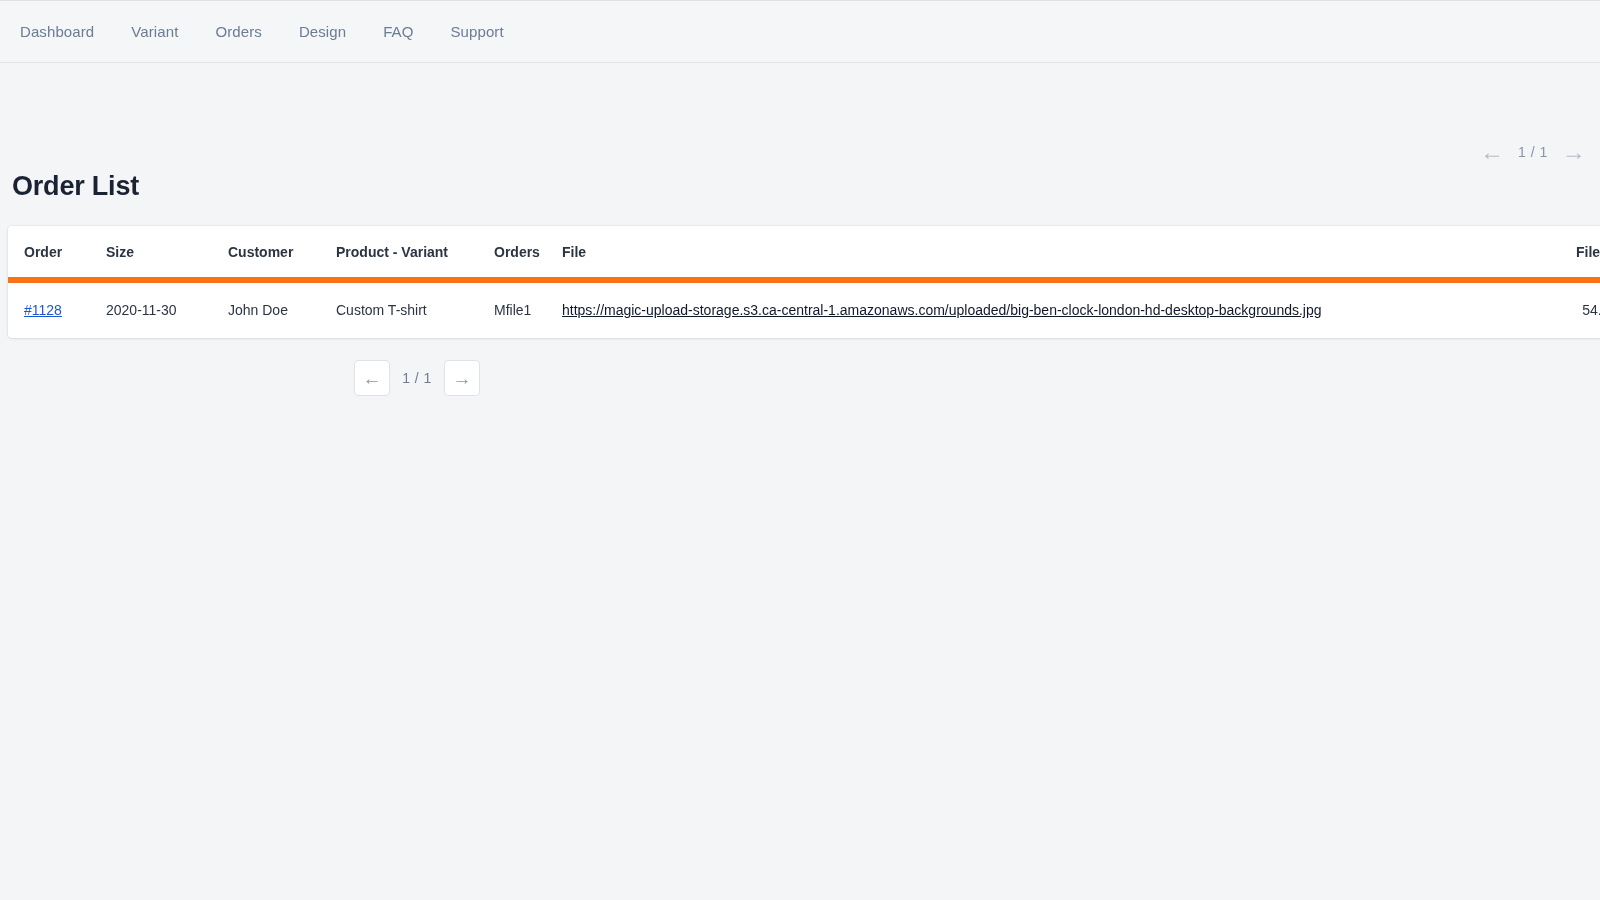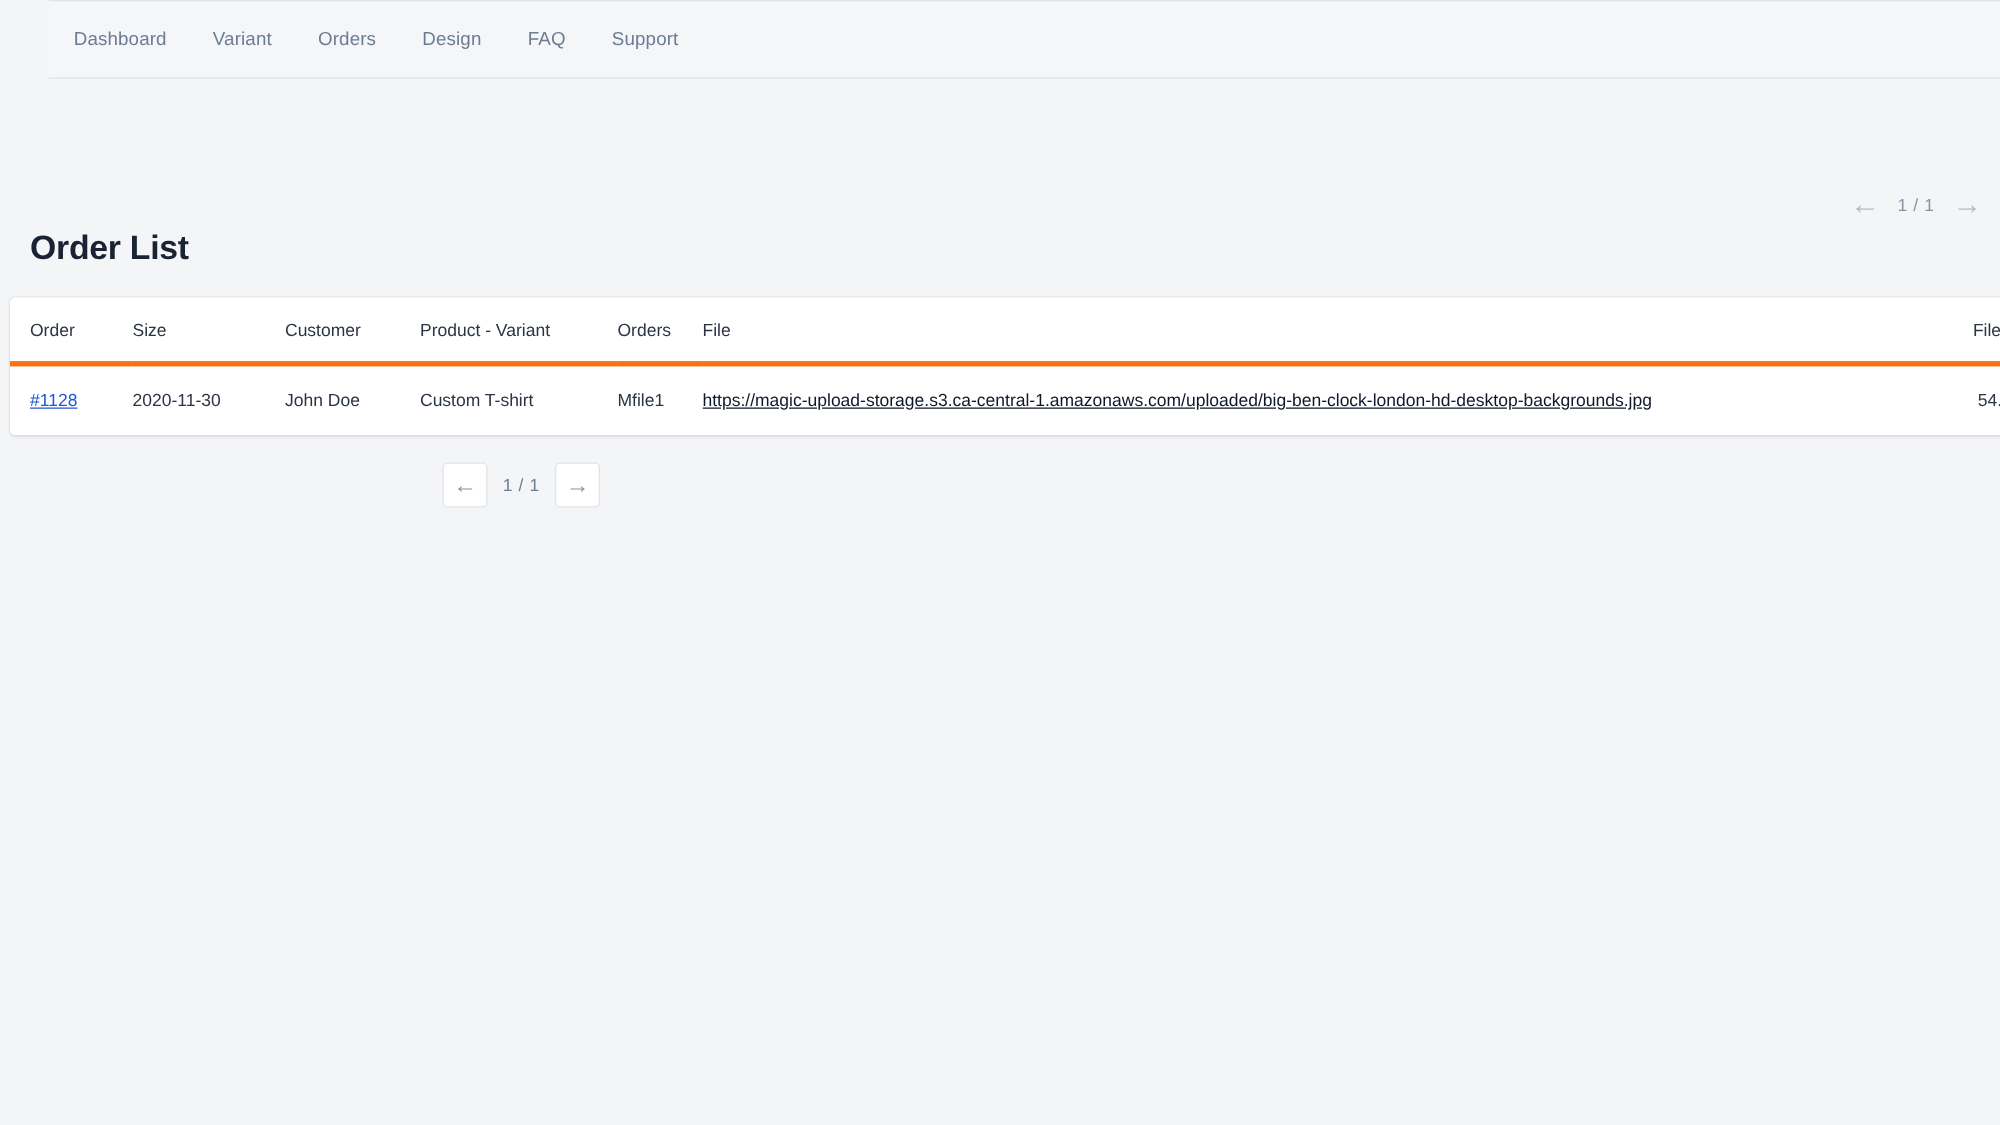--- a/index.html
+++ b/index.html
@@ -20,21 +20,20 @@
   
   .topbar {
     height: 63px;
     background: #f4f6f8;
     border-top: 1px solid #dfe3e8;
     border-bottom: 1px solid #dfe3e8;
     box-sizing: border-box;
     display: flex;
     align-items: center;
     padding-left: 8px;
-    margin-left: 39px;
   }
   .nav-item {
     font-size: 15px;
     color: #6b7c93;
     padding: 6px 12px;
     margin-right: 13px;
     cursor: pointer;
     white-space: nowrap;
     letter-spacing: 0.1px;
   }
@@ -66,46 +65,46 @@
   .pg-count-plain {
     font-size: 14px;
     color: #8795a7;
     letter-spacing: 0.5px;
   }
 
   .page-title {
     font-size: 27px;
     font-weight: 600;
     color: #1a2233;
-    margin: 16px;
+    margin: 4px;
     padding-top: 104px;
     letter-spacing: -0.2px;
   }
 
   
   .table-card {
     margin-top: 24px;
     background: #ffffff;
     border-radius: 4px;
     box-shadow: 0 0 0 1px rgba(63,63,68,0.04), 0 1px 3px rgba(63,63,68,0.10);
     width: 1640px;      
     overflow: hidden;
   }
   table {
     border-collapse: collapse;
     width: 100%;
     table-layout: fixed;
   }
   thead th {
     font-size: 14px;
-    font-weight: 400;
+    font-weight: 700;
     color: #2b3445;
     text-align: left;
     padding: 18px 0 17px 0;
-    border-bottom: 4px solid #f97316;
+    border-bottom: 6px solid #f97316;
     white-space: nowrap;
   }
   tbody td {
     font-size: 14px;
     color: #2b3445;
     padding: 19px 0 20px 0;
     white-space: nowrap;
     overflow: hidden;
     text-overflow: ellipsis;
   }

